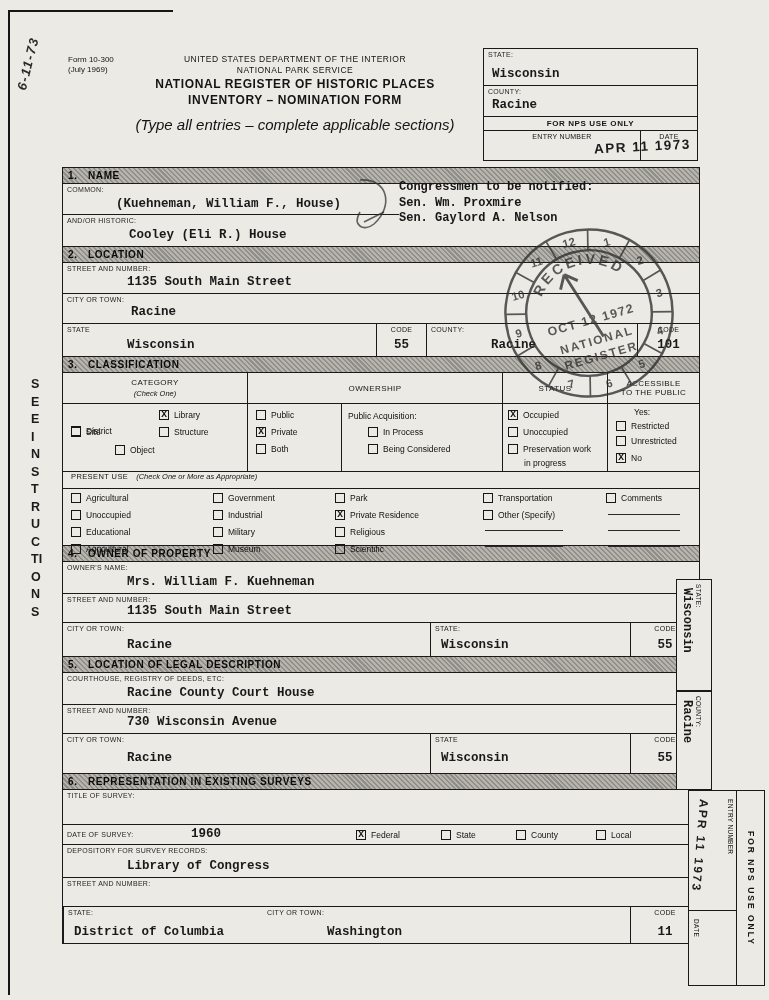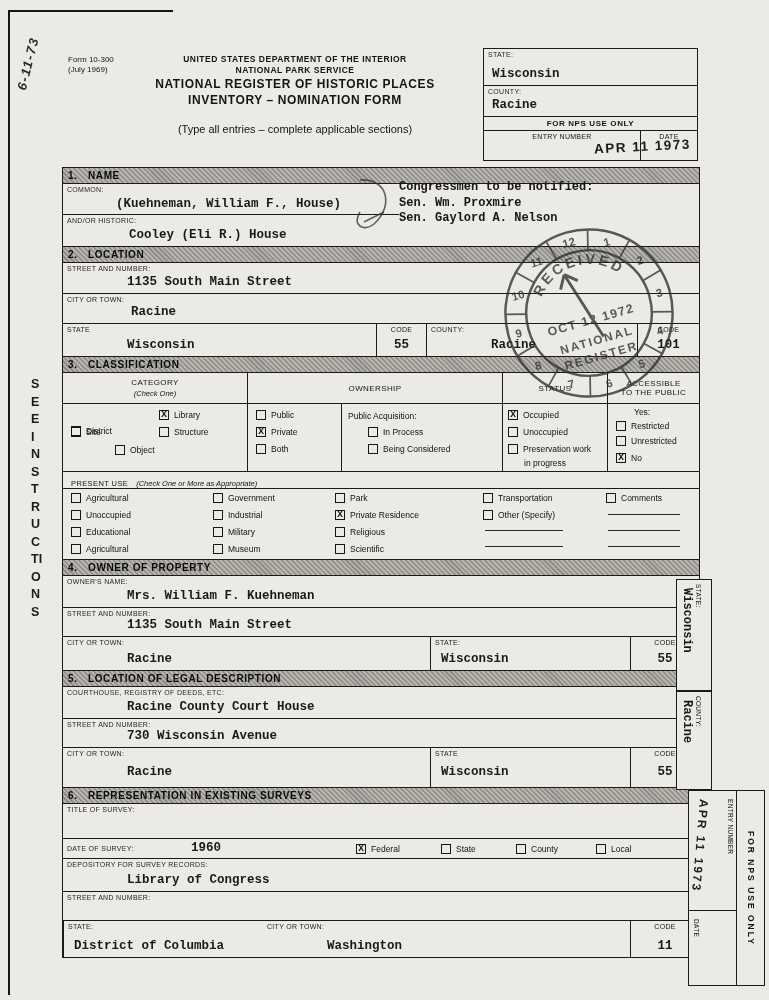--- a/index.html
+++ b/index.html
@@ -6,24 +6,24 @@
   body{background:#8f8f8d;font-family:"Liberation Sans",sans-serif}
   .page{position:relative;width:769px;height:1000px;background:#eceae4;overflow:hidden;color:#141414;margin:0 auto}
   .edge-l{position:absolute;left:8px;top:10px;width:2px;height:985px;background:#161616}
   .edge-t{position:absolute;left:8px;top:10px;width:165px;height:2px;background:#161616}
   .mono,.typed{font-family:"Liberation Mono","DejaVu Sans Mono",monospace;font-weight:700}
   .typed{font-size:12.5px;color:#191919;white-space:pre}
   .hand-date{position:absolute;left:14px;top:88px;transform:rotate(-76deg);transform-origin:0 0;font-style:italic;font-weight:700;font-size:13px;letter-spacing:1.5px;color:#2b2b2b}
   .see{position:absolute;left:31px;top:376px;width:12px;font-weight:700;font-size:12.5px;line-height:17.5px;word-break:break-all;color:#1b1b1b}
   .hdr-left{position:absolute;left:68px;top:55px;font-size:8px;line-height:10px}
   .hdr-center{position:absolute;left:130px;top:54px;width:330px;text-align:center}
-  .dept{font-size:8.5px;font-weight:700;letter-spacing:.5px;line-height:11px}
+  .dept{font-size:8.5px;font-weight:400;letter-spacing:.5px;line-height:11px}
   .ftitle{font-size:12px;font-weight:700;letter-spacing:.6px;line-height:15px;margin-top:1px}
   .ftitle:first-of-type{margin-top:12px}
-  .tnote{font-size:11px;margin-top:15px}
+  .tnote{font-style:italic;font-size:15px;margin-top:8px}
   .npsbox{position:absolute;left:483px;top:48px;width:215px;border:1.5px solid #1a1a1a;background:#eceae4}
   .nb-row{position:relative}
   .bt{border-top:1.2px solid #1a1a1a}
   .flabel{position:absolute;top:2px;left:4px;font-size:7px;letter-spacing:.3px;color:#1f1f1f;white-space:nowrap}
   .nb-val{position:absolute;left:8px;bottom:4px}
   .nb-useonly{height:14px;display:flex;align-items:center;justify-content:center;font-size:8px;font-weight:700;letter-spacing:.6px}
   .nb-entry{height:30px;display:flex}
   .nb-entrycell{flex:1;position:relative}
   .nb-datecell{width:57px;border-left:1.2px solid #1a1a1a;position:relative}
   .clabel{position:absolute;top:2px;left:0;right:0;text-align:center;font-size:7px;letter-spacing:.3px}
@@ -42,21 +42,21 @@
   .col{position:relative;border-left:1.2px solid #1a1a1a}
   .col.first{border-left:none}
   .hcell{display:flex;flex-direction:column;align-items:center;justify-content:center;font-size:8px;letter-spacing:.4px;text-align:center}
   .hc2{font-style:italic;font-size:7.5px;margin-top:2px;letter-spacing:0}
   .codeval{position:absolute;bottom:4px;left:0;right:0;text-align:center}
   .ck{position:absolute;display:flex;align-items:center;gap:5px;font-size:8.5px;white-space:nowrap;color:#111}
   .ckbox{width:10px;height:10px;border:1.2px solid #161616;font-family:"Liberation Mono","DejaVu Sans Mono",monospace;font-weight:700;font-size:9.5px;line-height:8px;text-align:center;flex:0 0 auto;color:#111}
   .plain{position:absolute;font-size:8.5px;white-space:nowrap;color:#111}
   .subdiv{position:absolute;left:93px;top:0;bottom:0;width:1.2px;background:#1a1a1a}
   .uline{position:absolute;border-bottom:1.1px solid #2a2a2a;height:12px}
-  .puband{display:flex;align-items:flex-end;gap:8px;padding-left:8px;font-size:7.5px}
+  .puband{display:flex;align-items:flex-start;gap:8px;padding-left:8px;font-size:7.5px}
   .puband .b1{letter-spacing:.4px}
   .puband .b2{font-style:italic}
   .sidestrip{position:absolute;left:676px;width:36px;border:1.5px solid #1a1a1a;background:#eceae4;display:flex;z-index:4}
   .vtyped{writing-mode:vertical-rl;font-family:"Liberation Mono","DejaVu Sans Mono",monospace;font-weight:700;font-size:12px;padding:8px 1px 0 3px;white-space:pre;color:#191919}
   .vlabel{writing-mode:vertical-rl;font-size:6.5px;padding-top:4px;letter-spacing:.3px;white-space:nowrap}
   .npanel{position:absolute;left:688px;top:790px;width:77px;height:196px;border:1.5px solid #1a1a1a;background:#eceae4;display:flex;z-index:4}
   .npanel-left{width:47px;display:flex;flex-direction:column}
   .npanel-entry{height:120px;position:relative;border-bottom:1.2px solid #1a1a1a}
   .npanel-date{flex:1;position:relative}
   .npanel-nps{flex:1;border-left:1.2px solid #1a1a1a;display:flex;align-items:center;justify-content:center}
@@ -273,21 +273,21 @@
           <div class="ck" style="left:8px;top:49px">
               <span class="ckbox">X</span>
               <span>No</span>
             </div>
         </div>
       </div>
       <div class="row bt puband" style="height:17px">
         <span class="b1">PRESENT USE</span>
         <span class="b2">(Check One or More as Appropriate)</span>
       </div>
-      <div class="row bt" style="height:71px">
+      <div class="row bt" style="height:57px">
         <div class="ck" style="left:8px;top:4px">
             <span class="ckbox"></span>
             <span>Agricultural</span>
           </div>
         <div class="ck" style="left:8px;top:21px">
             <span class="ckbox"></span>
             <span>Unoccupied</span>
           </div>
         <div class="ck" style="left:8px;top:38px">
             <span class="ckbox"></span>

